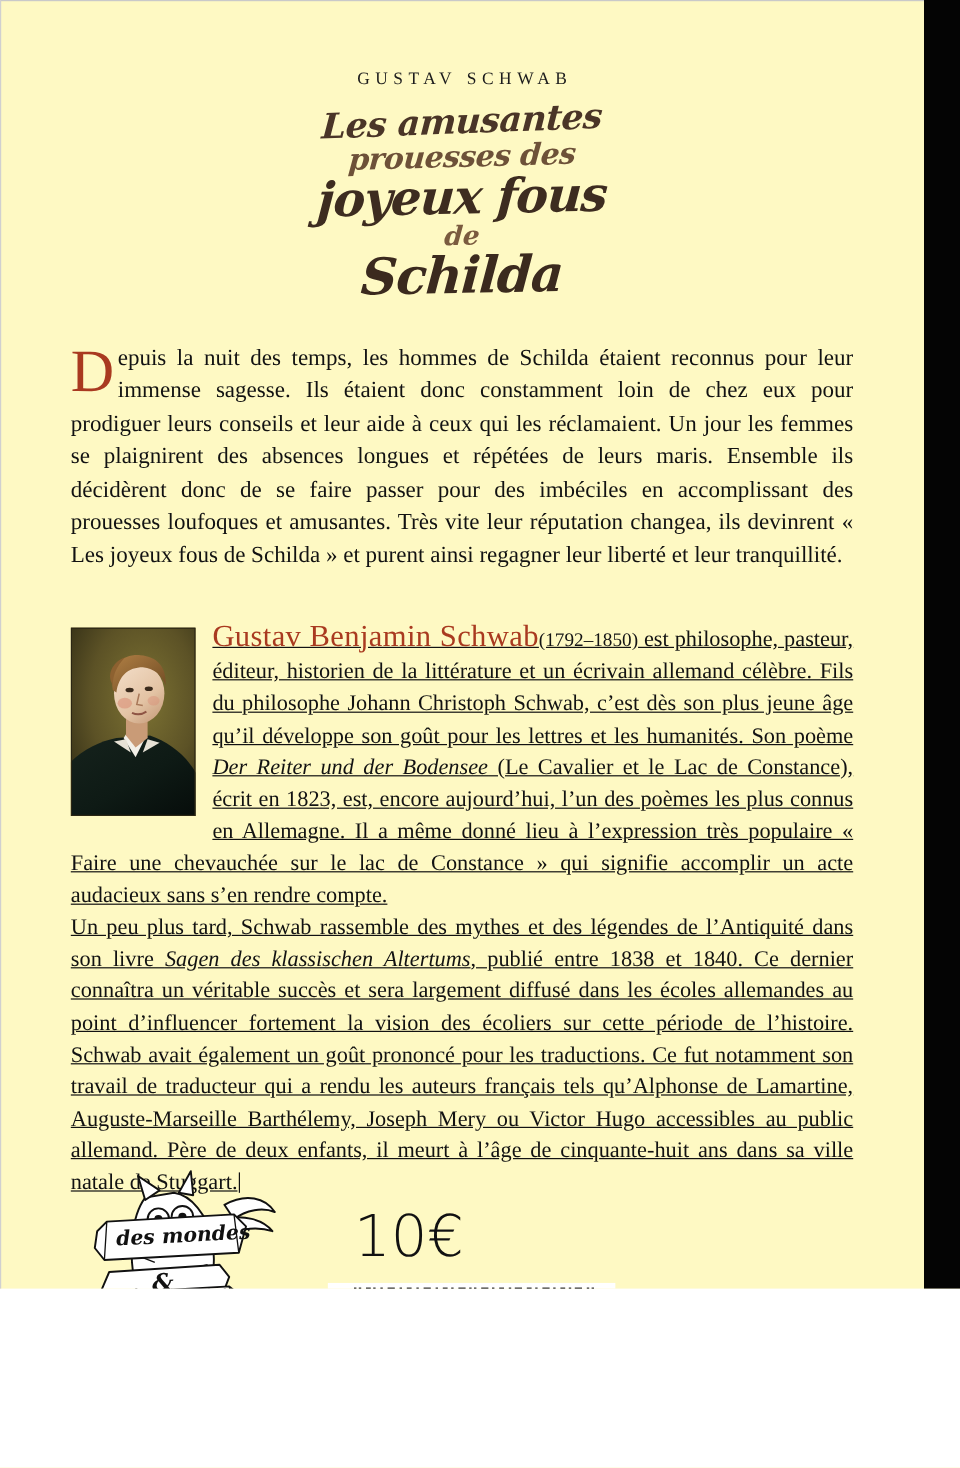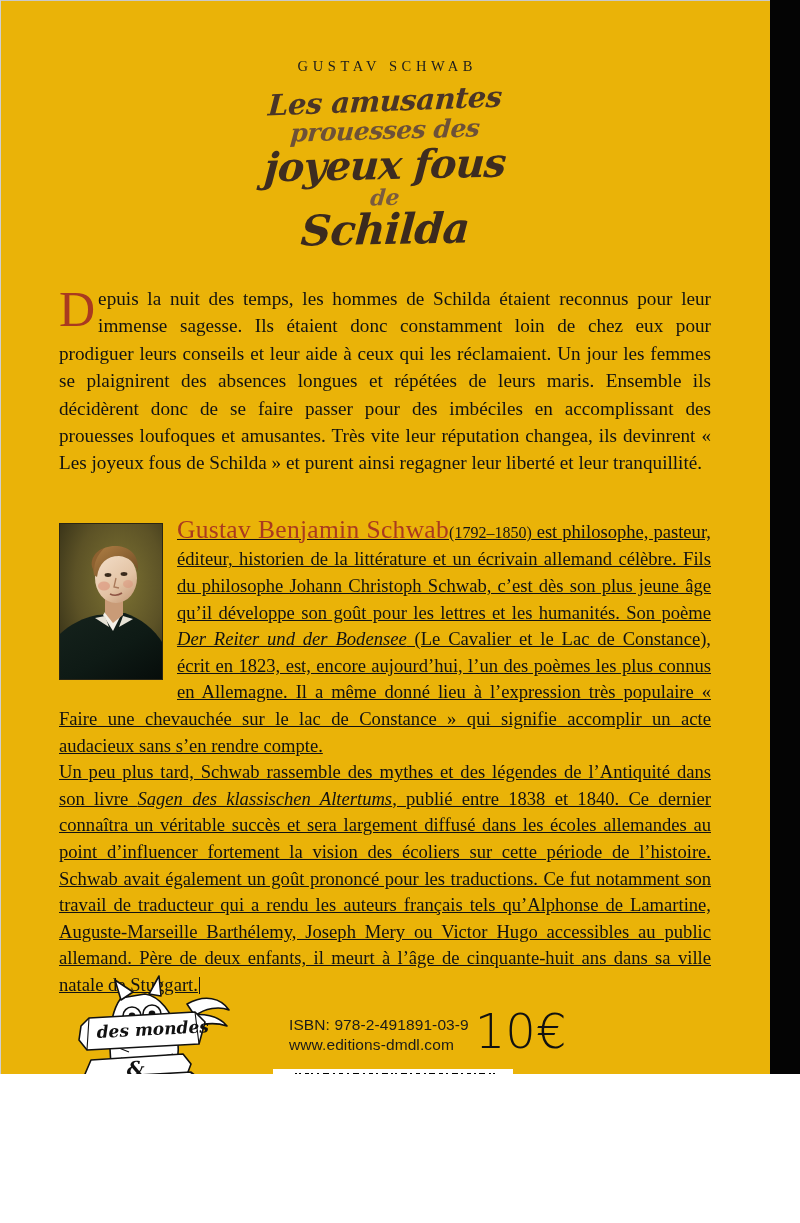--- a/index.html
+++ b/index.html
@@ -7,21 +7,21 @@
     padding: 0;
     background: #ffffff;
   }
   body {
     font-family: "Liberation Serif", serif;
   }
   .page {
     position: relative;
     width: 800px;
     height: 1074px;
-    background: #eab308;
+    background: #fef9c3;
     overflow: hidden;
     box-sizing: border-box;
   }
   
   .scan-edge-top {
     position: absolute;
     top: 0; left: 0;
     width: 770px; height: 1px;
     background: #c9c9c9;
   }
@@ -361,24 +361,21 @@
           </g>
           <g font-family="DejaVu Serif, serif" font-style="italic" font-weight="700" fill="#111" stroke="none">
             <text x="34" y="70" font-size="17" transform="rotate(-3 34 70)">des mondes</text>
             <text x="64" y="108" font-size="20" transform="rotate(-3 64 108)">&amp;</text>
             <text x="32" y="132" font-size="17" transform="rotate(-3 32 132)">des livres</text>
           </g>
         </svg>
       </div>
 
       <div class="isbn-block">
-        <div class="isbn-lines">
-          <div>ISBN: 978-2-491891-03-9</div>
-          <div>www.editions-dmdl.com</div>
-        </div><div class="price">10€</div>
+        <div class="price">10€</div>
       </div>
 
       <div class="barcode">
         <svg width="240" height="76" viewBox="0 0 240 76" aria-hidden="true">
           <rect x="0" y="0" width="240" height="76" fill="#fff"></rect>
           <g fill="#000">
             <rect x="22" y="4" width="2" height="54"></rect>
             <rect x="26" y="4" width="2" height="54"></rect>
             <rect x="32" y="4" width="4" height="48"></rect>
             <rect x="38" y="4" width="2" height="48"></rect>

